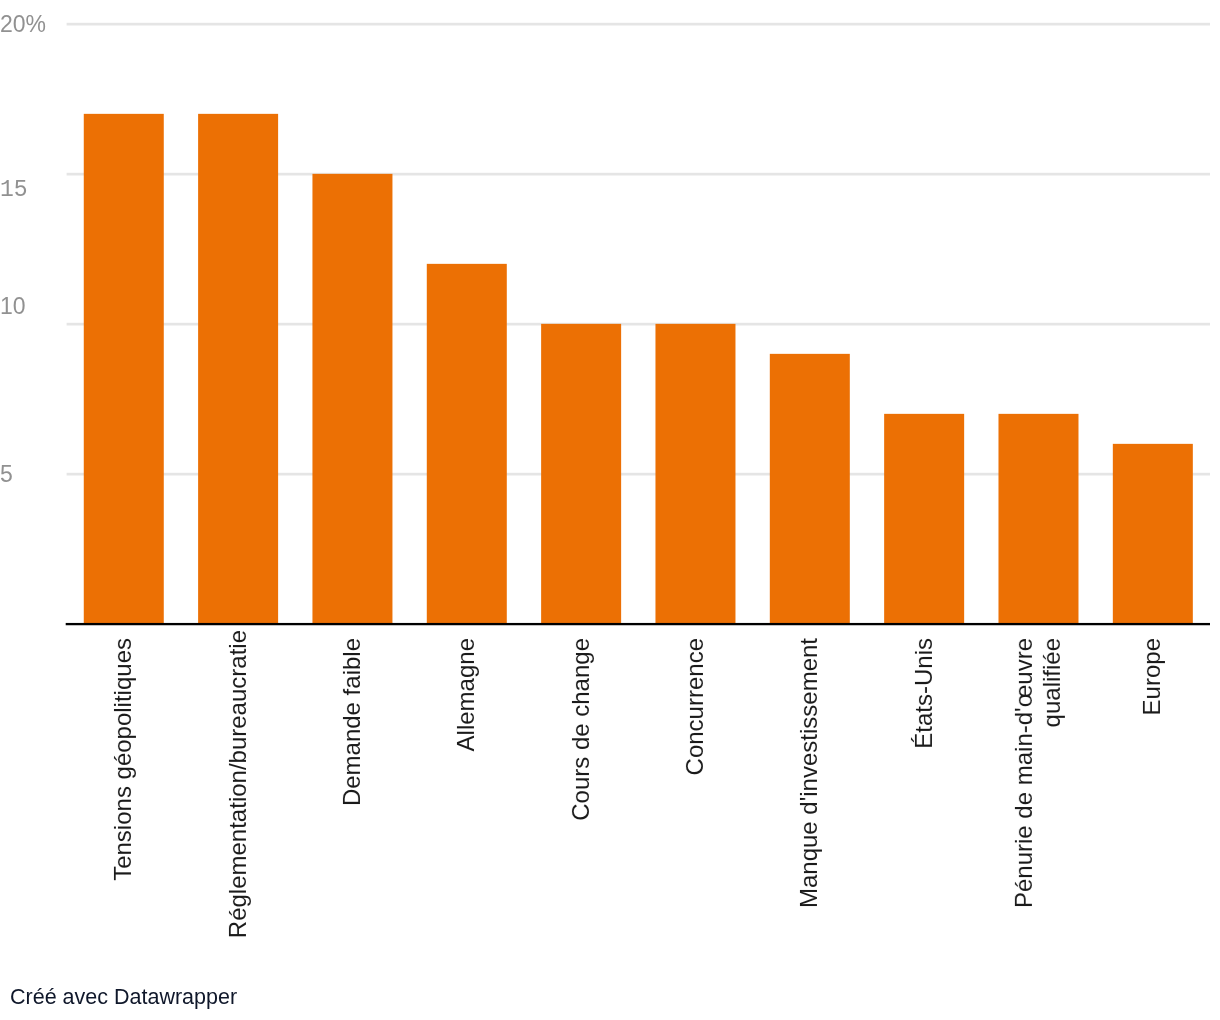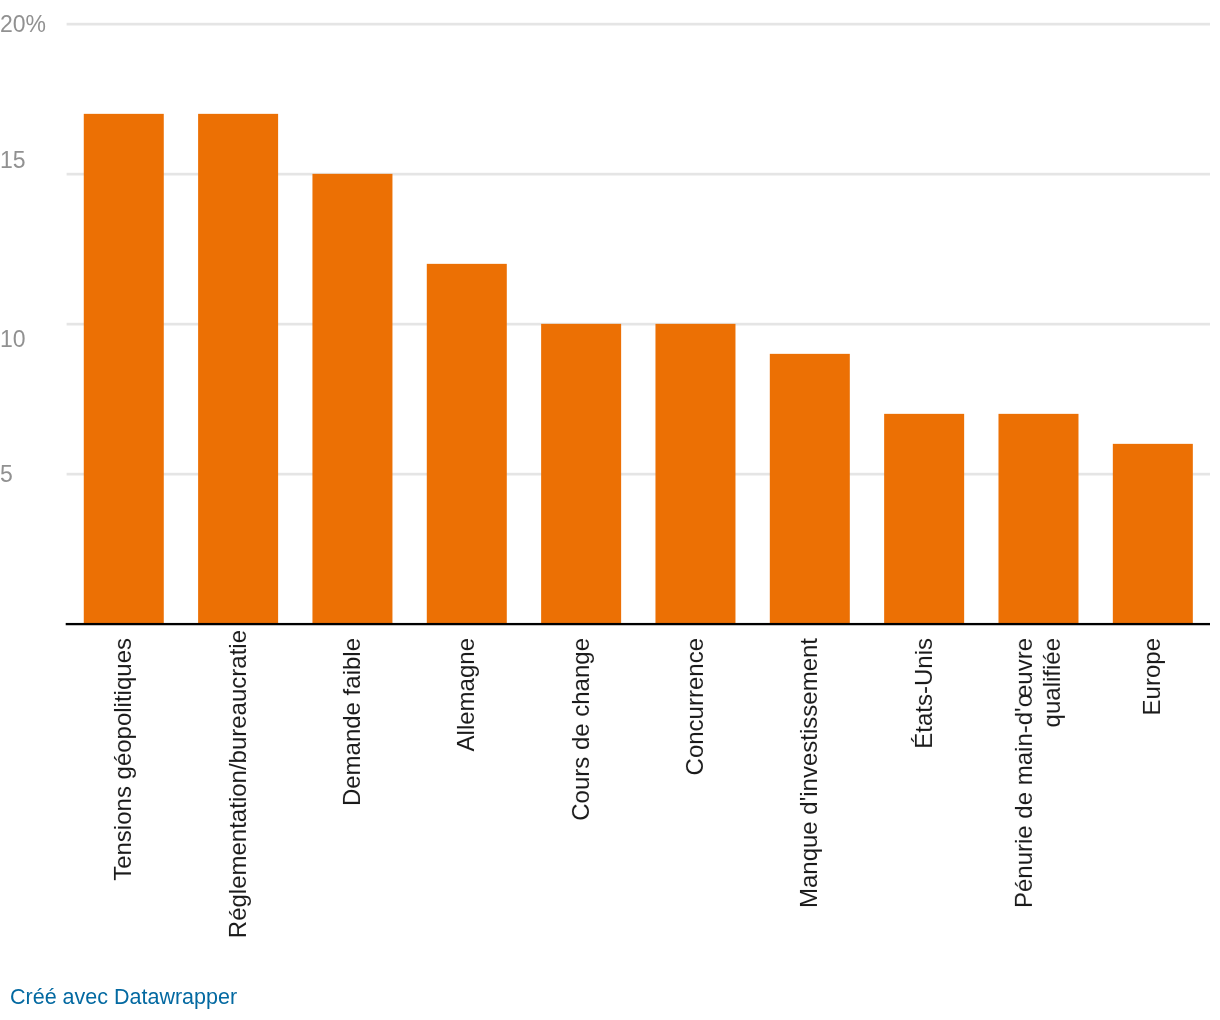--- a/index.html
+++ b/index.html
@@ -41,33 +41,33 @@
       <rect class="bar" x="769.8100000000001" y="353.85" width="80" height="270" fill="#ec7004"></rect>
       <rect class="bar" x="884.1500000000001" y="413.85" width="80" height="210" fill="#ec7004"></rect>
       <rect class="bar" x="998.49" y="413.85" width="80" height="210" fill="#ec7004"></rect>
       <rect class="bar" x="1112.83" y="443.85" width="80" height="180" fill="#ec7004"></rect>
     </g>
     <rect id="baseline" x="65.69999999999999" y="622.94" width="1144.3000000000002" height="2.31" fill="#000000"></rect>
   </svg>
 
   <div id="ytick-layer">
     <div class="ytick" style="top: 12.8px; color: rgb(145, 145, 145);">20%</div>
-    <div class="ytick" style="top: 149px; color: rgb(145, 145, 145);">15</div>
-    <div class="ytick" style="top: 328px; color: rgb(145, 145, 145);">10</div>
+    <div class="ytick" style="top: 179px; color: rgb(145, 145, 145); font-family: Liberation Mono, monospace;">15</div>
+    <div class="ytick" style="top: 295px; color: rgb(145, 145, 145);">10</div>
     <div class="ytick" style="top: 462.8px; color: rgb(145, 145, 145);">5</div>
   </div>
 
   <div id="xtick-layer">
     <div class="xtick" style="left: 123.22px; top: 637.7px; color: rgb(26, 26, 26);">Tensions géopolitiques</div>
     <div class="xtick" style="left: 237.56px; top: 629.997px; color: rgb(26, 26, 26);">Réglementation/bureaucratie</div>
     <div class="xtick" style="left: 351.9px; top: 637.7px; color: rgb(26, 26, 26);">Demande faible</div>
     <div class="xtick" style="left: 466.24px; top: 637.7px; color: rgb(26, 26, 26);">Allemagne</div>
     <div class="xtick" style="left: 580.58px; top: 637.7px; color: rgb(26, 26, 26);">Cours de change</div>
     <div class="xtick" style="left: 694.92px; top: 637.7px; color: rgb(26, 26, 26);">Concurrence</div>
     <div class="xtick" style="left: 809.26px; top: 637.7px; color: rgb(26, 26, 26);">Manque d'investissement</div>
     <div class="xtick" style="left: 923.6px; top: 637.7px; color: rgb(26, 26, 26);">États-Unis</div>
     <div class="xtick" style="left: 1037.94px; top: 637.7px; color: rgb(26, 26, 26);">Pénurie de main-d'œuvre qualifiée</div>
     <div class="xtick" style="left: 1152.28px; top: 637.7px; color: rgb(26, 26, 26);">Europe</div>
   </div>
 
-  <div class="credit" style="color: #0369a1;">Créé avec Datawrapper</div>
+  <div class="credit" style="color: #0f172a;">Créé avec Datawrapper</div>
 
 </div>
 
 </body></html>

